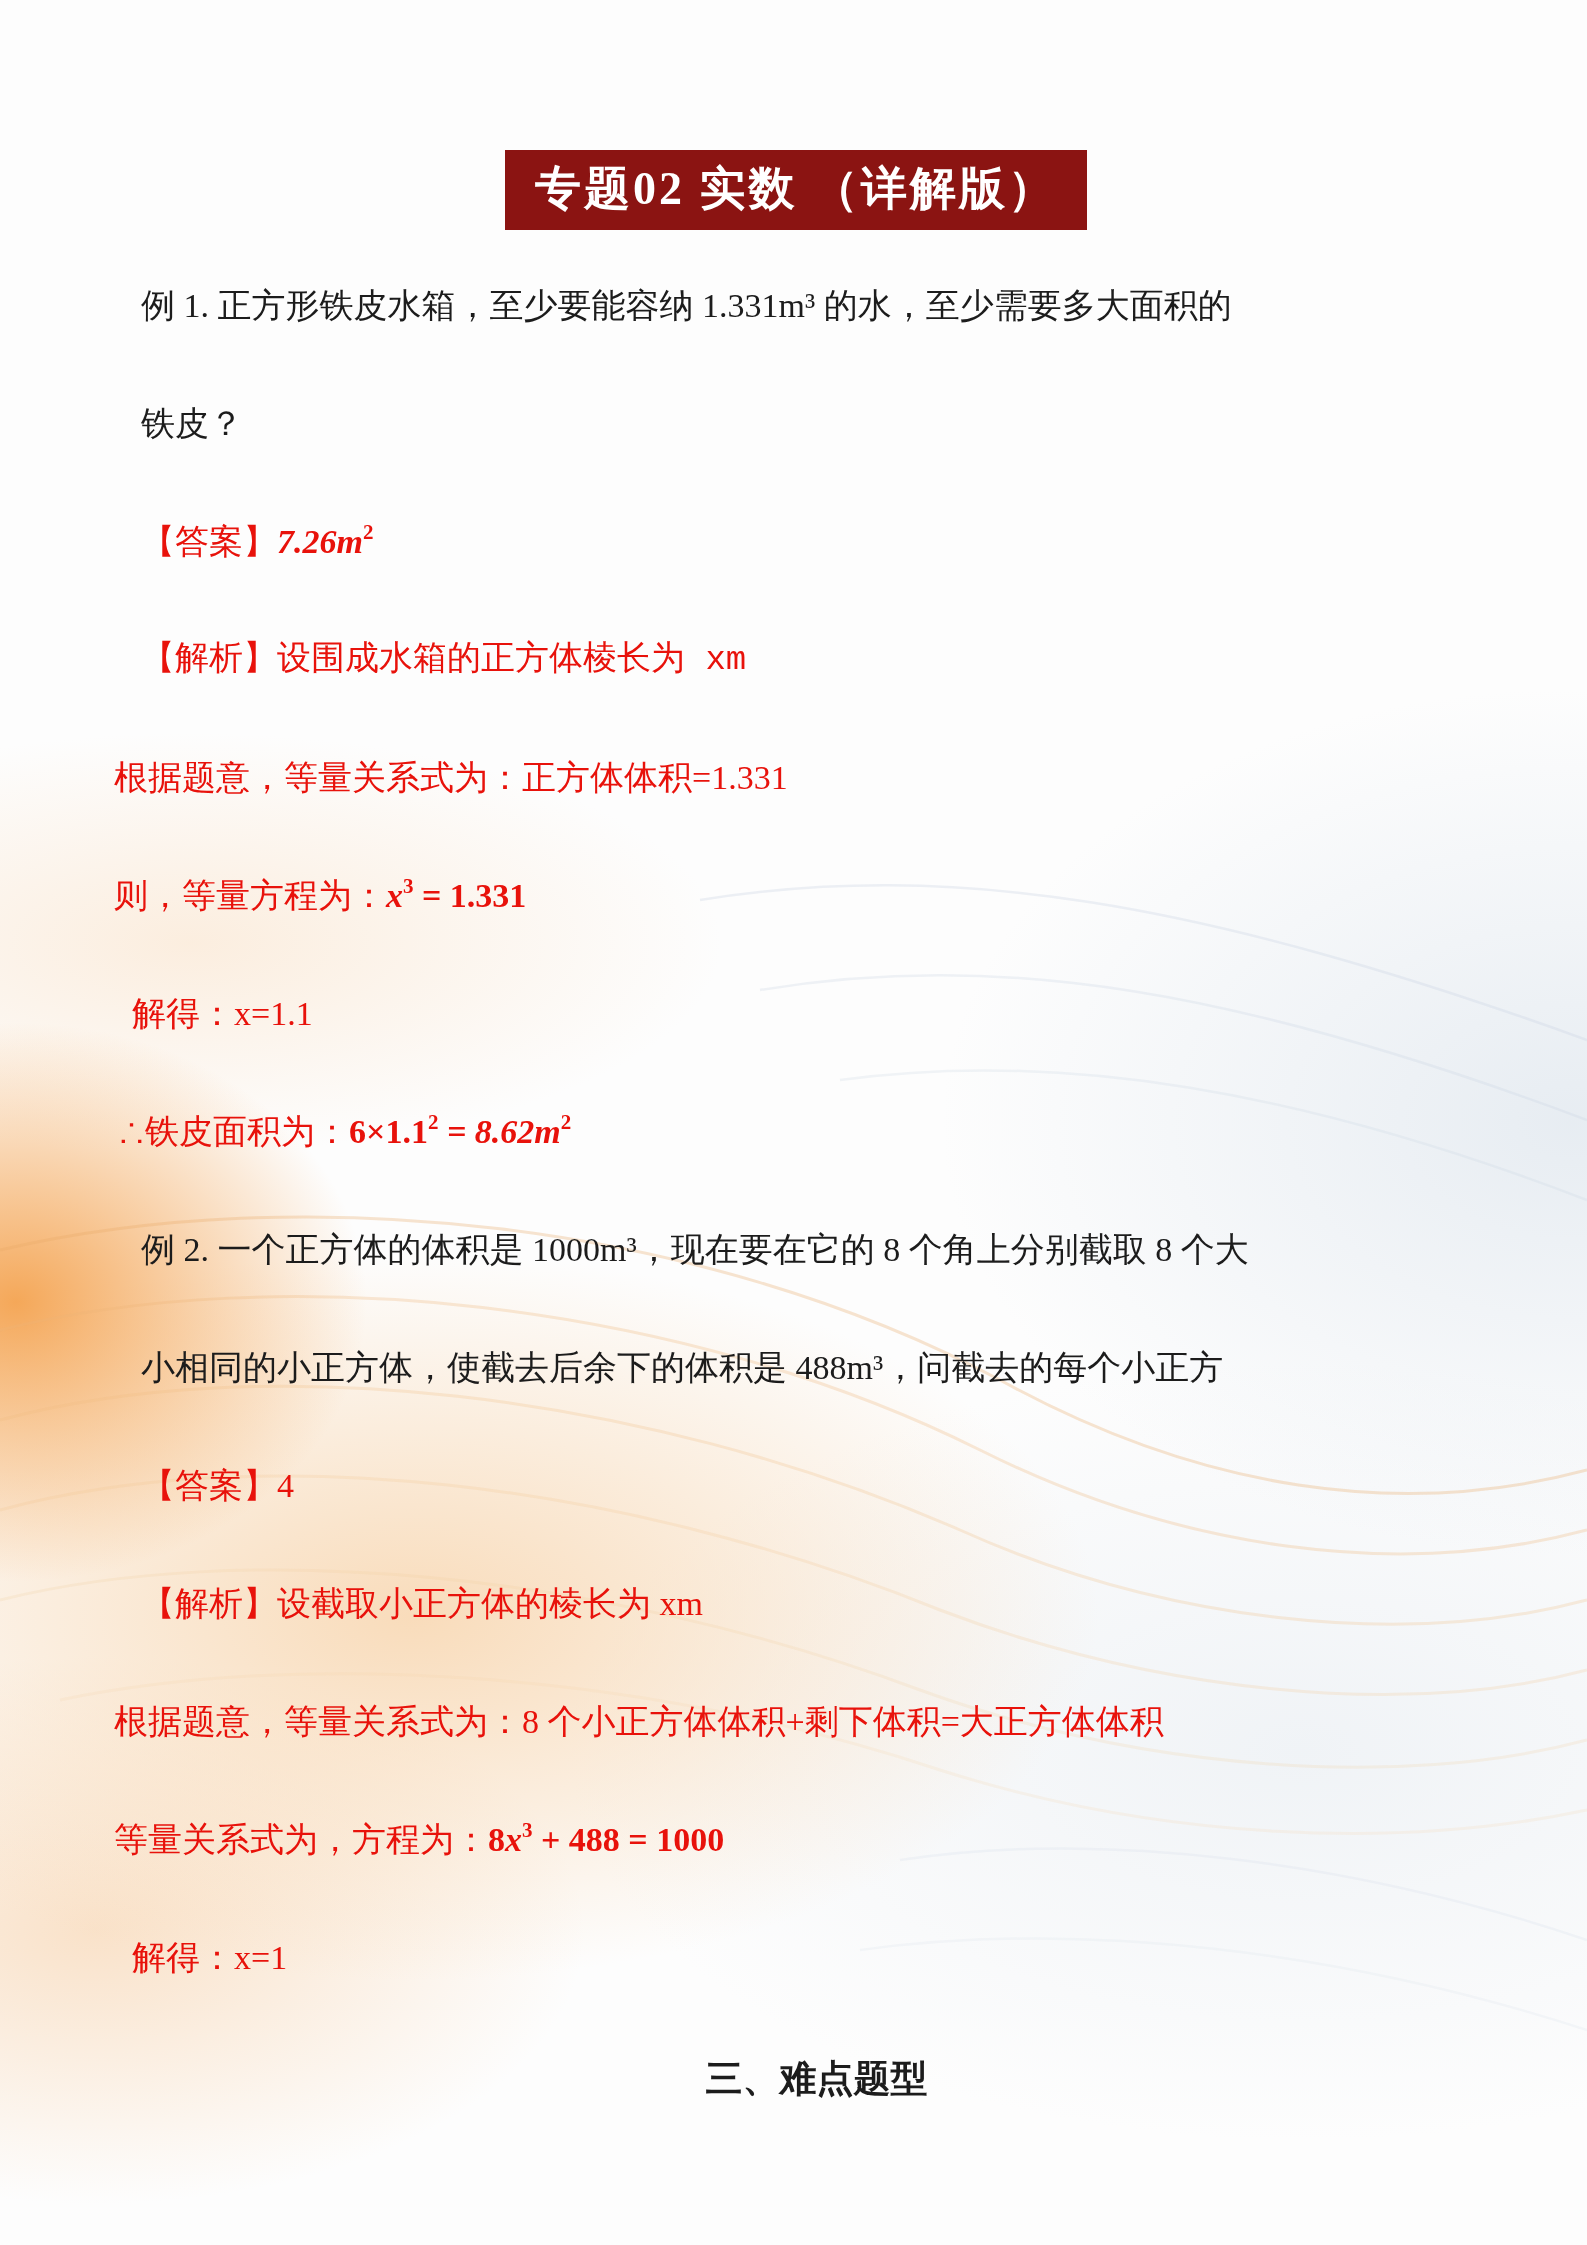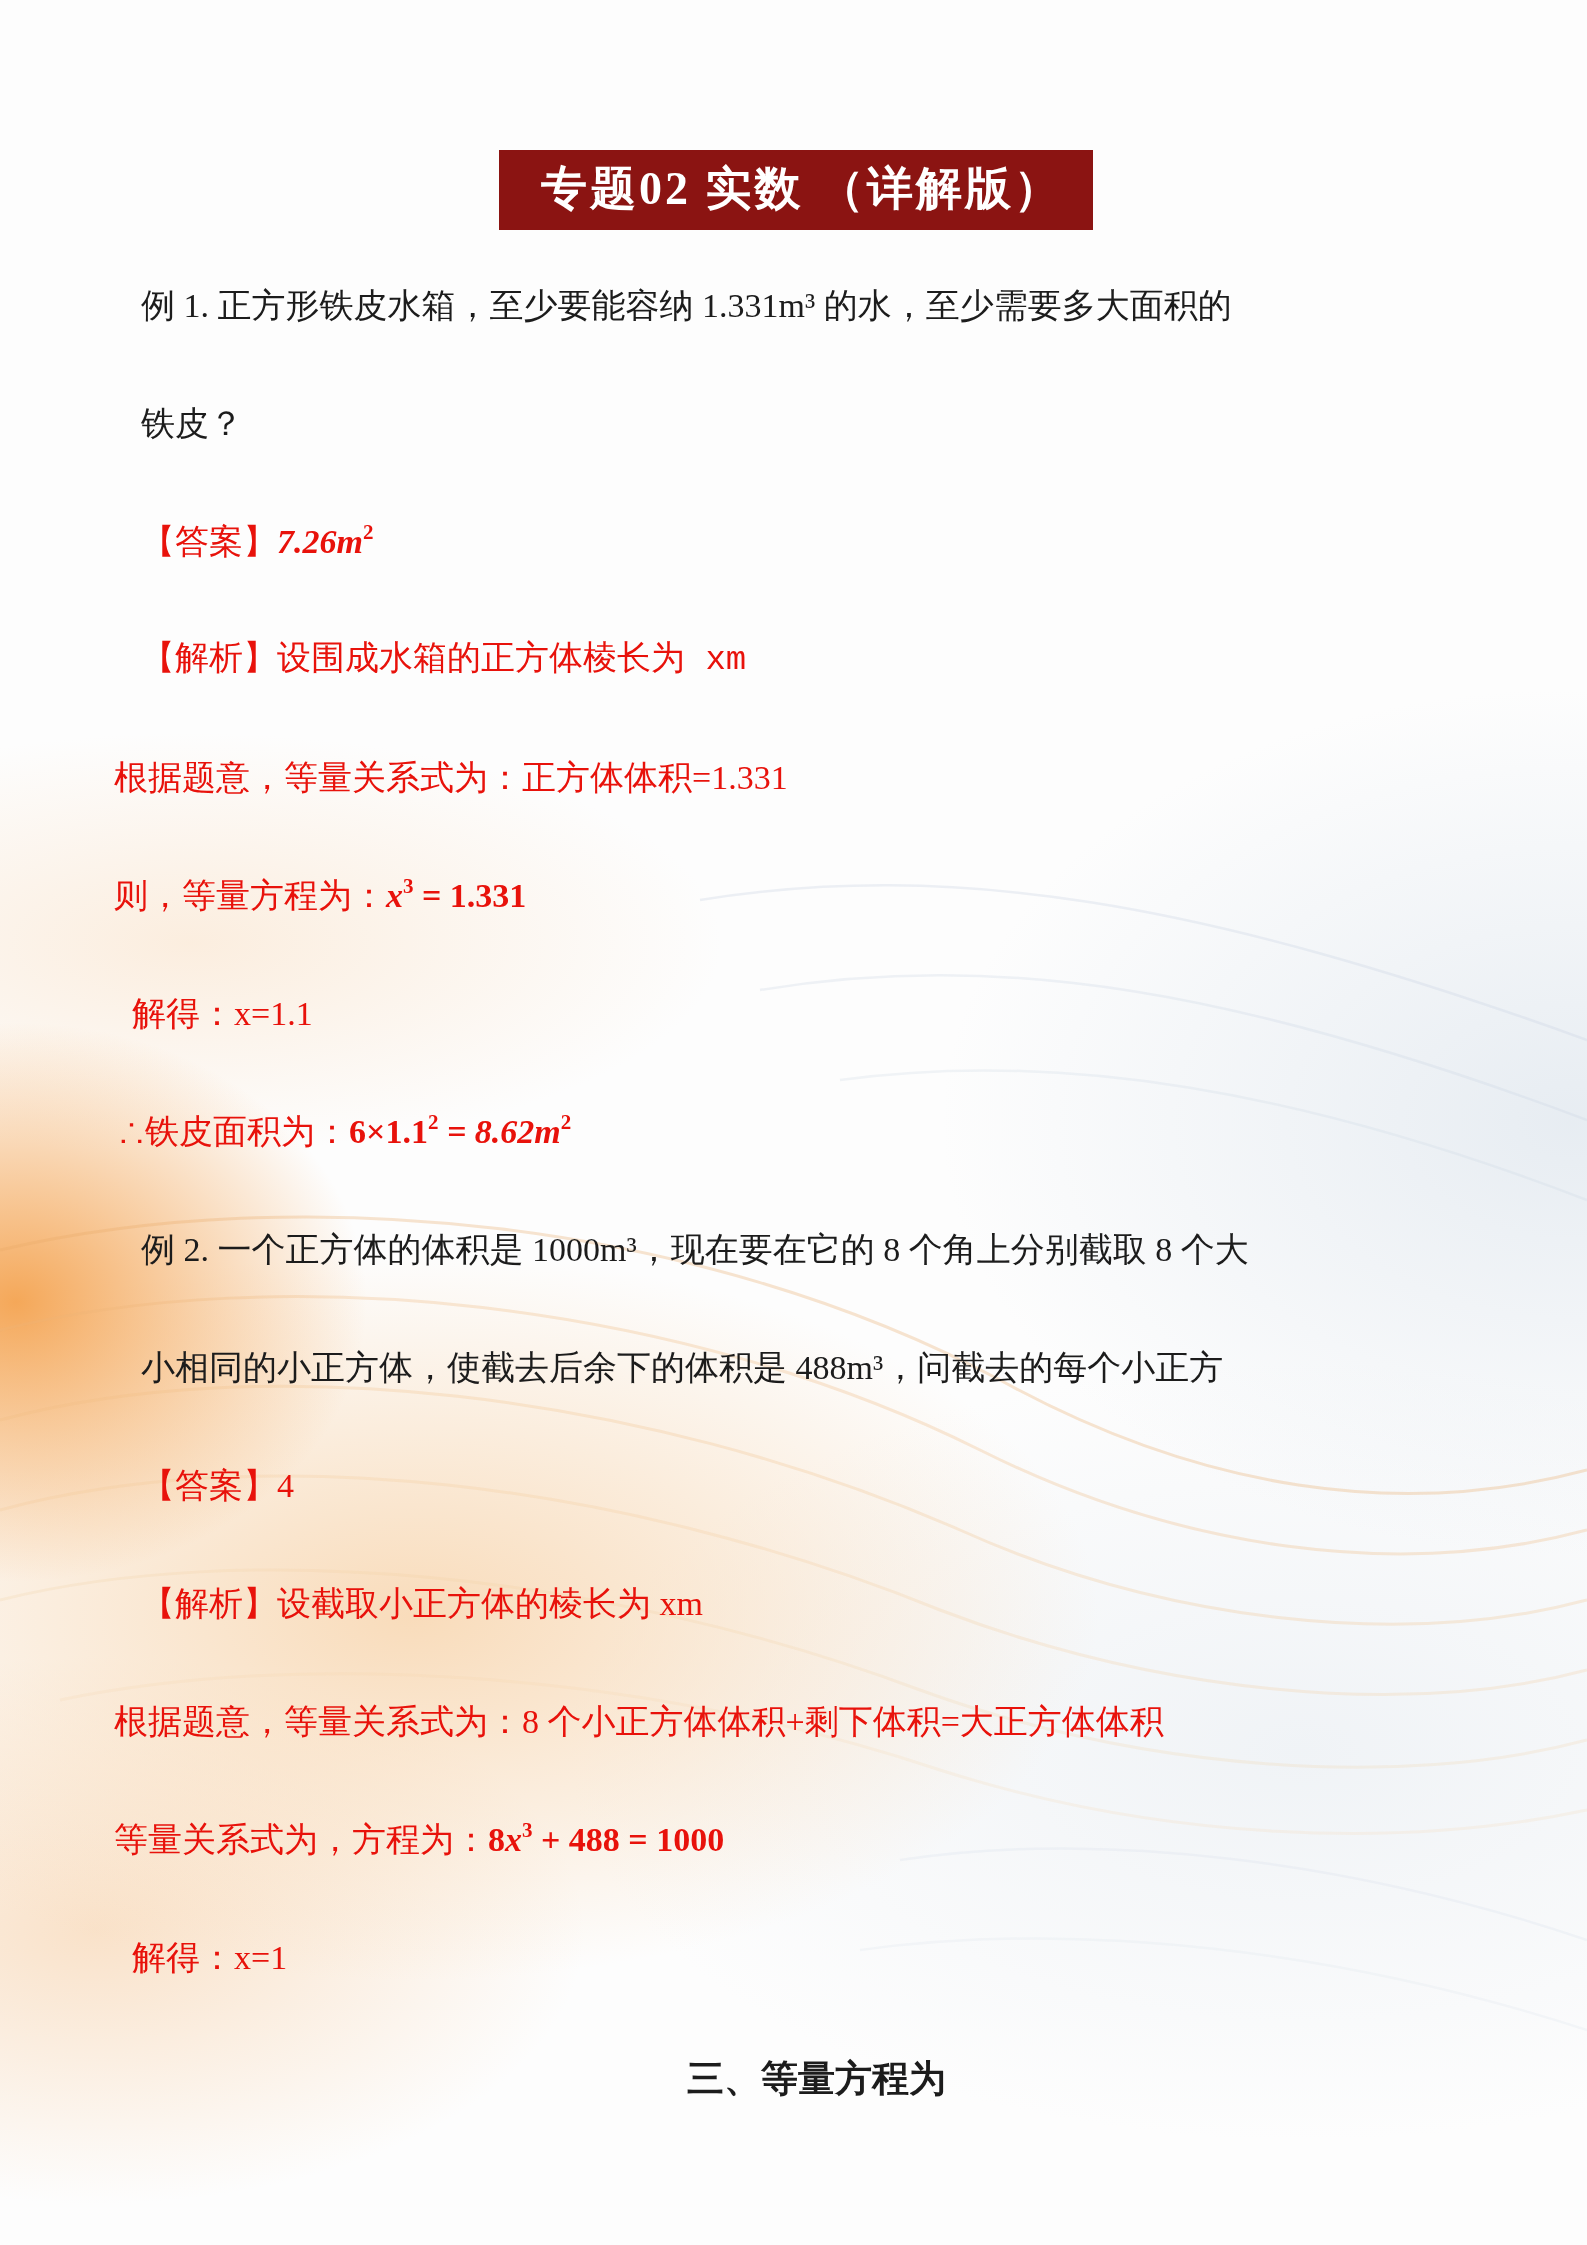--- a/index.html
+++ b/index.html
@@ -20,21 +20,21 @@
       radial-gradient(ellipse 900px 620px at 99% 50%, rgba(213,223,233,0.55), rgba(213,223,233,0) 70%),
       radial-gradient(ellipse 980px 520px at 82% 78%, rgba(224,231,238,0.45), rgba(224,231,238,0) 75%);
   }
   .bg-svg { position:absolute; left:0; top:0; width:100%; height:100%; }
 
   .content { position: absolute; left:0; top:0; right:0; padding: 150px 95px 0 100px; }
 
   .banner {
     width: fit-content;
     margin: 0 auto 30px auto;
-    padding: 8px 30px 10px 42px;
+    padding: 8px 30px 10px 30px;
     font-size: 46px;
     font-weight: bold;
     letter-spacing: 3px;
     color: #ffffff;
   }
 
   .line { height: 84px; line-height: 84px; font-size: 34px; white-space: nowrap; margin-left: 41px; }
   .red  { }
   .in1  { margin-left: 14px; }
   .in2  { margin-left: 32px; }
@@ -104,16 +104,16 @@
     <p class="line red" style="color:#e8120b;">【解析】设截取小正方体的棱长为 xm</p>
 
     <p class="line red in1" style="color:#e8120b;">根据题意，等量关系式为：8 个小正方体体积+剩下体积=大正方体体积</p>
 
     <p class="line red in1" style="color:#e8120b;">
       <span>等量关系式为，方程为：</span><span class="mb"><span>8</span><span class="mi">x</span><sup class="s">3</sup><span> + 488 = 1000</span></span>
     </p>
 
     <p class="line red in2" style="color:#e8120b;">解得：x=1</p>
 
-    <p class="line center-head">三、等量方程为</p>
+    <p class="line center-head">三、难点题型</p>
 
   </div>
 </div>
 
 </body></html>

